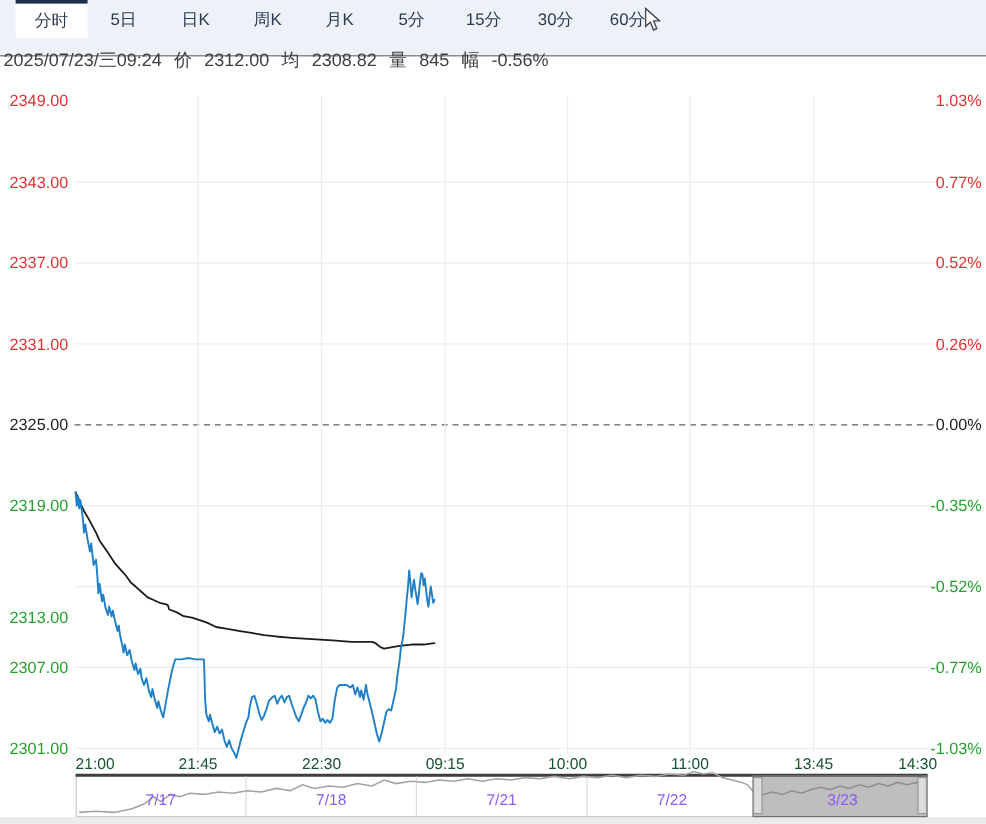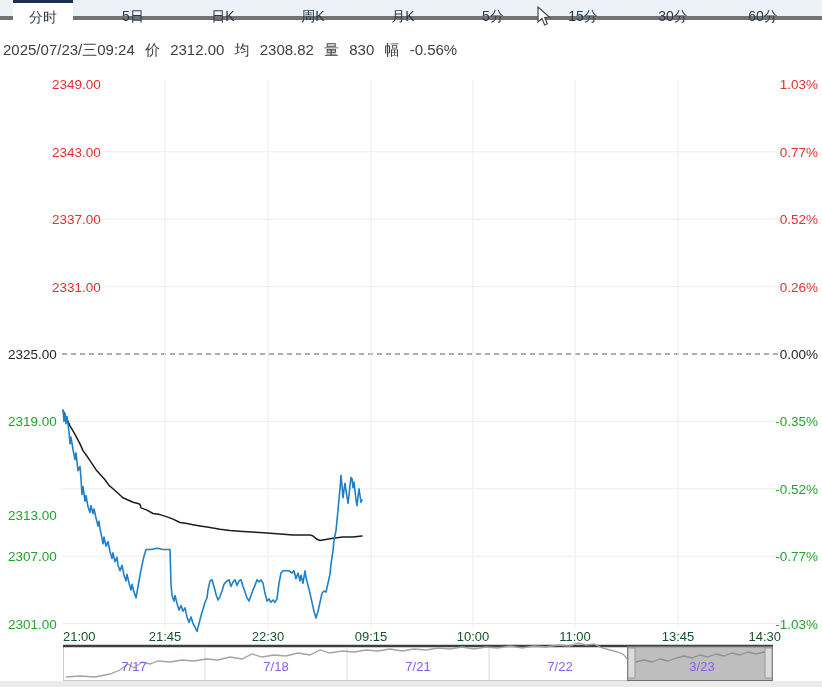--- a/index.html
+++ b/index.html
@@ -1,30 +1,30 @@
 <!DOCTYPE html>
 <html><head>
 <meta charset="utf-8">
 <style>
   html,body{margin:0;padding:0;}
   body{width:822px;height:687px;position:relative;overflow:hidden;background:#fff;
        font-family:"Liberation Sans","DejaVu Sans",sans-serif;}
-  .tabbar{position:absolute;left:0;top:0;width:822px;height:20px;background:#edf1f8;
-          border-bottom:4px solid #737373;display:flex;box-sizing:border-box;gap:30px;}
+  .tabbar{position:absolute;left:0;top:0;width:822px;height:47px;background:#edf1f8;
+          border-bottom:1px solid #737373;display:flex;box-sizing:border-box;}
   .tab{width:60px;height:32px;line-height:32px;text-align:center;font-size:14px;
        color:#2c3a50;box-sizing:border-box;cursor:pointer;}
   .tab:first-child{margin-left:13px;}
   .tab.active{background:#ffffff;border-top:3px solid #1d2e4e;line-height:28px;}
   .infobar{position:absolute;left:3px;top:41px;font-size:15px;color:#3f3f3f;white-space:nowrap;}
   .infobar span{margin-right:6px;}
   #plot{position:absolute;left:0;top:0;z-index:1;}
   #labels{position:absolute;left:0;top:0;width:822px;height:687px;z-index:2;pointer-events:none;}
   .ylab{position:absolute;transform:translateY(-50%);font-size:13.5px;white-space:nowrap;}
   .ylab.right{text-align:right;}
-  .up{color:#e03232;margin-left:44px;}
+  .up{color:#e03232;}
   .down{color:#25a22e;}
   .flat{color:#1f1f1f;}
   .xlab{position:absolute;top:629px;font-size:13px;color:#14532d;white-space:nowrap;}
   .navlab{position:absolute;top:659px;font-size:13px;color:#8b5cf6;transform:translateX(-50%);
           white-space:nowrap;}
   .bottomstrip{position:absolute;left:0;top:681px;width:822px;height:6px;background:#ebebeb;}
   .cursor{position:absolute;left:537px;top:6px;z-index:3;}
 </style>
 </head>
 <body>
@@ -45,21 +45,21 @@
   <path d="M1 1 L1 16 L5 12.5 L7.6 19 L10.3 17.8 L7.7 11.5 L12.5 11.2 Z" fill="#ffffff" stroke="#444a55" stroke-width="1.2"></path>
 </svg>
 
 <div class="infobar">
   <span>2025/07/23/三09:24</span>
   <span>价</span>
   <span>2312.00</span>
   <span>均</span>
   <span>2308.82</span>
   <span>量</span>
-  <span>830</span>
+  <span>845</span>
   <span>幅</span>
   <span>-0.56%</span>
 </div>
 
 <svg id="plot" width="822" height="687">
     <line x1="62" x2="781" y1="151.8" y2="151.8" stroke="#ededed" stroke-width="1"></line>
     <line x1="62" x2="781" y1="219.2" y2="219.2" stroke="#ededed" stroke-width="1"></line>
     <line x1="62" x2="781" y1="286.6" y2="286.6" stroke="#ededed" stroke-width="1"></line>
     <line x1="62" x2="781" y1="354.0" y2="354.0" stroke="#5f5f5f" stroke-width="1" stroke-dasharray="5 4"></line>
     <line x1="62" x2="781" y1="421.4" y2="421.4" stroke="#ededed" stroke-width="1"></line>

